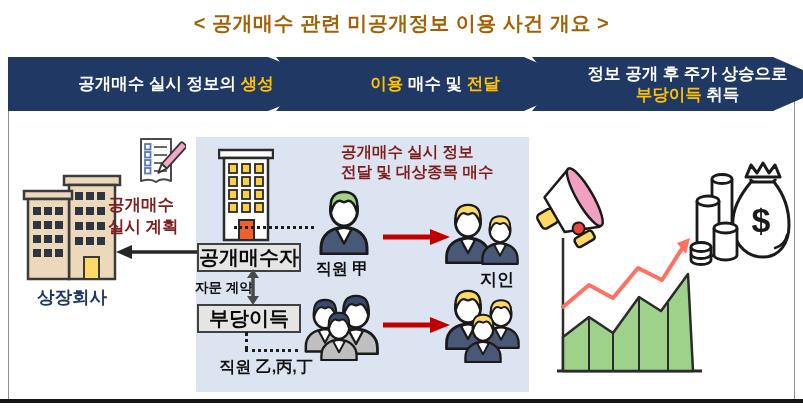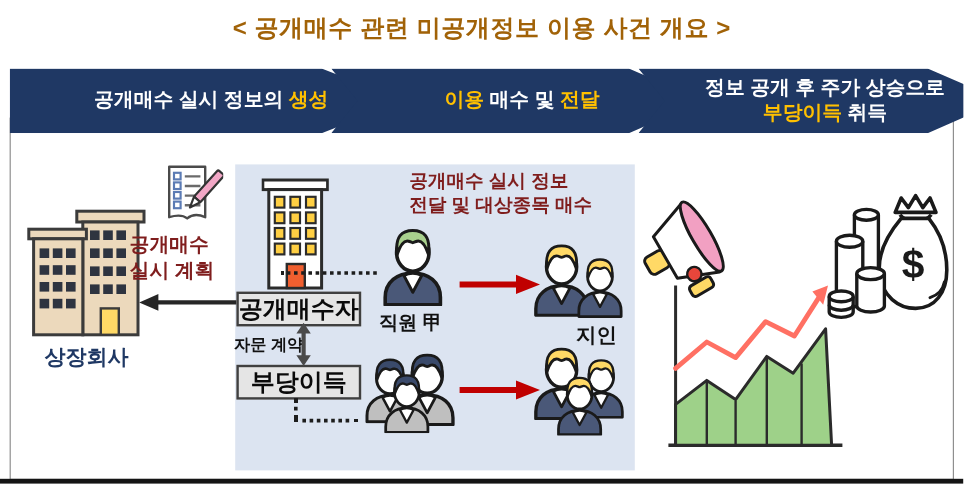--- a/index.html
+++ b/index.html
@@ -189,20 +189,21 @@
     <use href="#person" x="0" y="0" width="56" height="64" style="--hair:#ffd966;--body:#4a5878"></use>
     <use href="#person" x="37" y="12" width="46" height="53" style="--hair:#ffd966;--body:#4a5878"></use>
   </svg>
   <div class="abs lbl lbl-acq">지인</div>
 
   <svg class="abs z2" style="left:300px;top:291px" width="95" height="70" viewBox="0 0 95 70">
     <use href="#person" x="0" y="4" width="50" height="58" style="--hair:#3a4a6b;--body:#bfbfbf"></use>
     <use href="#person" x="28" y="0" width="56" height="64" style="--hair:#3a4a6b;--body:#bfbfbf"></use>
     <use href="#person" x="15" y="18" width="48" height="52" style="--hair:#3a4a6b;--body:#bfbfbf"></use>
   </svg>
+  <div class="abs lbl lbl-empBCD">직원 乙,丙,丁</div>
 
   <svg class="abs z2" style="left:380px;top:316px" width="72" height="18" viewBox="0 0 72 18">
     <line x1="3" y1="9" x2="52" y2="9" stroke="#c00000" stroke-width="5"></line>
     <polygon points="50,1 70,9 50,17" fill="#c00000"></polygon>
   </svg>
 
   <svg class="abs z2" style="left:440px;top:286px" width="92" height="78" viewBox="0 0 92 78">
     <use href="#person" x="0" y="0" width="56" height="64" style="--hair:#ffd966;--body:#4a5878"></use>
     <use href="#person" x="38" y="10" width="46" height="53" style="--hair:#ffd966;--body:#4a5878"></use>
     <use href="#person" x="20" y="25" width="46" height="52" style="--hair:#ffd966;--body:#4a5878"></use>

